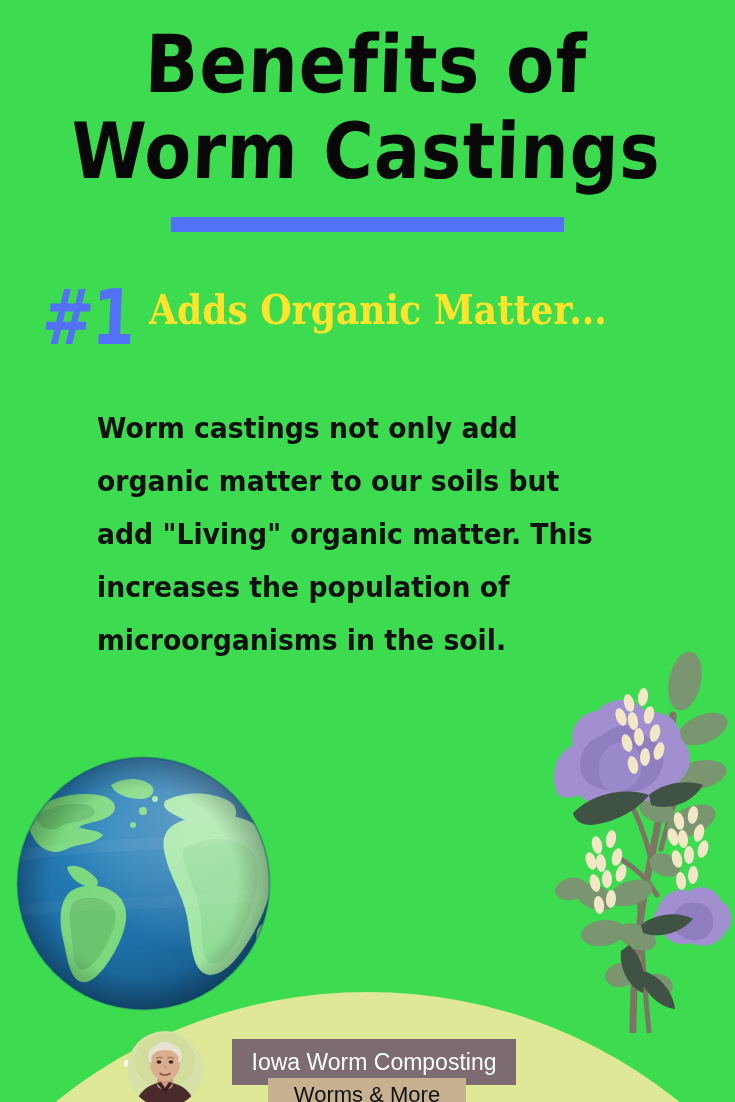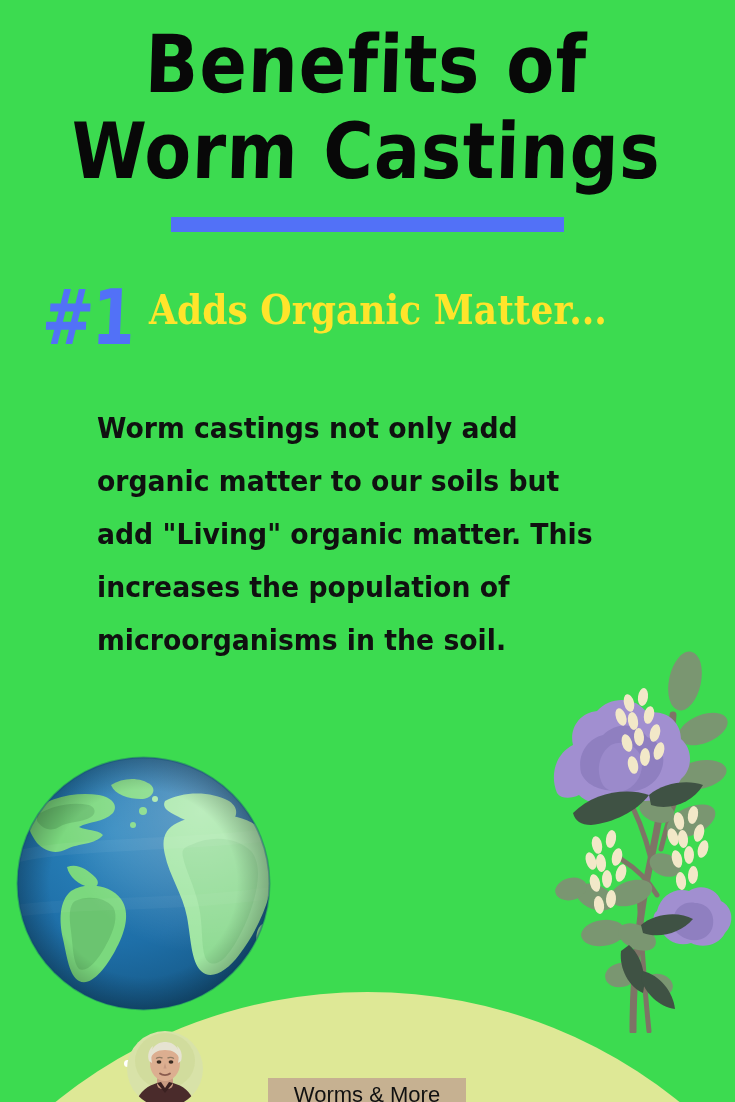--- a/index.html
+++ b/index.html
@@ -393,18 +393,21 @@
 
         <path d="M38 32 L36.5 37.5 L39.5 37.5 Z" fill="#C89A81"></path>
 
         <path d="M33 42.5 C35.5 44.6 40.5 44.6 43 42.5" stroke="#8B5C4E" stroke-width="1.8" fill="none" stroke-linecap="round"></path>
 
         <path d="M30 52 L38 62 L46 52 L42 51 L38 57 L34 51 Z" fill="#3B2121"></path>
       </g>
     </svg>
   </div>
 
+  <div class="brand-bar">
+    <span>Iowa Worm Composting</span>
+  </div>
 
   <div class="sub-bar">
     <span>Worms &amp; More</span>
   </div>
 
 </div>
 
 </body></html>

